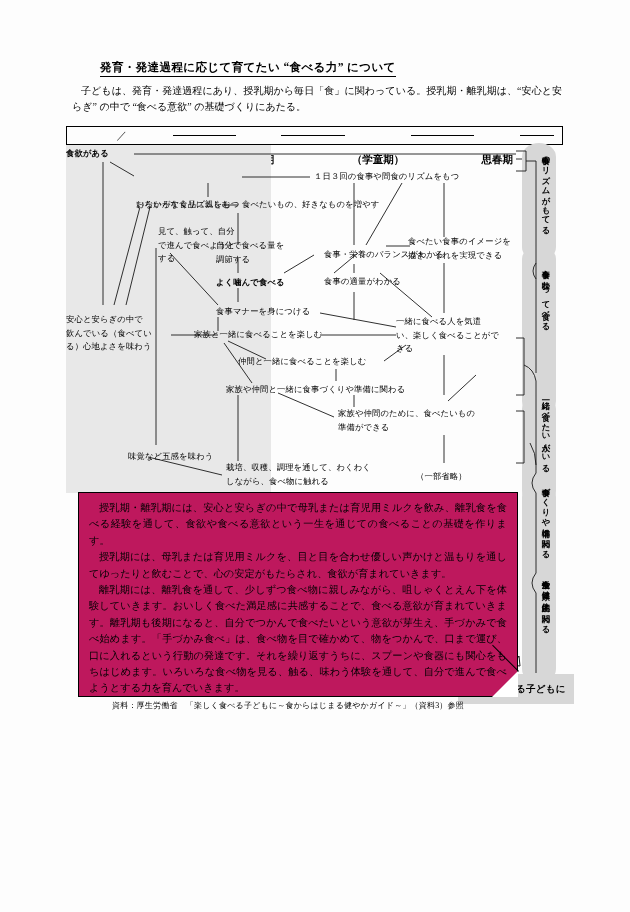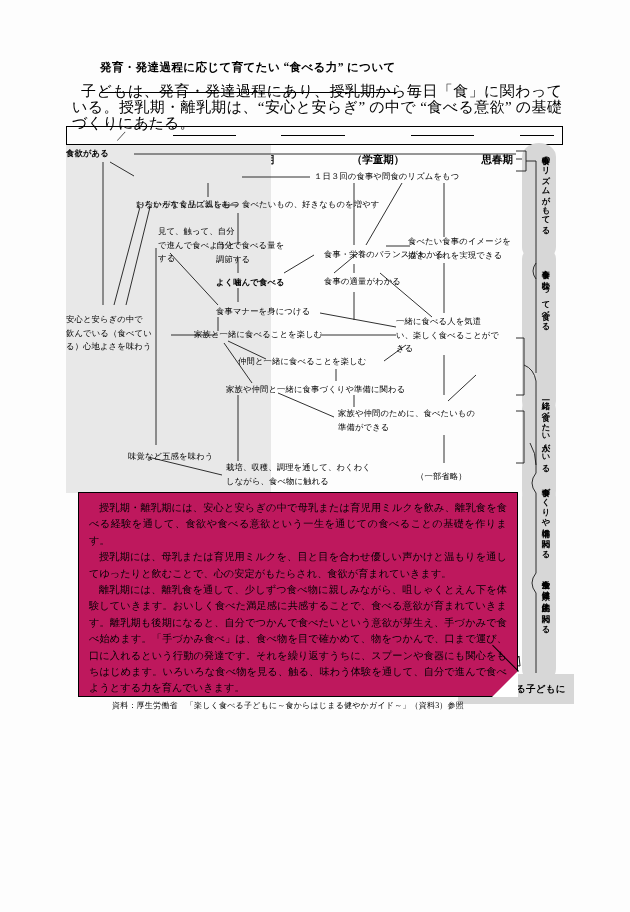--- a/index.html
+++ b/index.html
@@ -23,28 +23,28 @@
   }
 
   
   .doc-title {
     position: absolute;
     left: 100px; top: 60px;
     font-size: 11.5px;
     font-weight: bold;
     letter-spacing: .4px;
     border-bottom: 1px solid #000;
-    padding-bottom: 17px;
+    padding-bottom: 1px;
     white-space: nowrap;
   }
   .lead {
     position: absolute;
     left: 72px; top: 83px;
     width: 490px;
-    font-size: 15px;
+    font-size: 10px;
     line-height: 16px;
     text-align: justify;
     text-indent: 9px;
   }
 
   
   .stage-bar {
     position: absolute;
     left: 66px; top: 126px;
     width: 497px; height: 19px;

